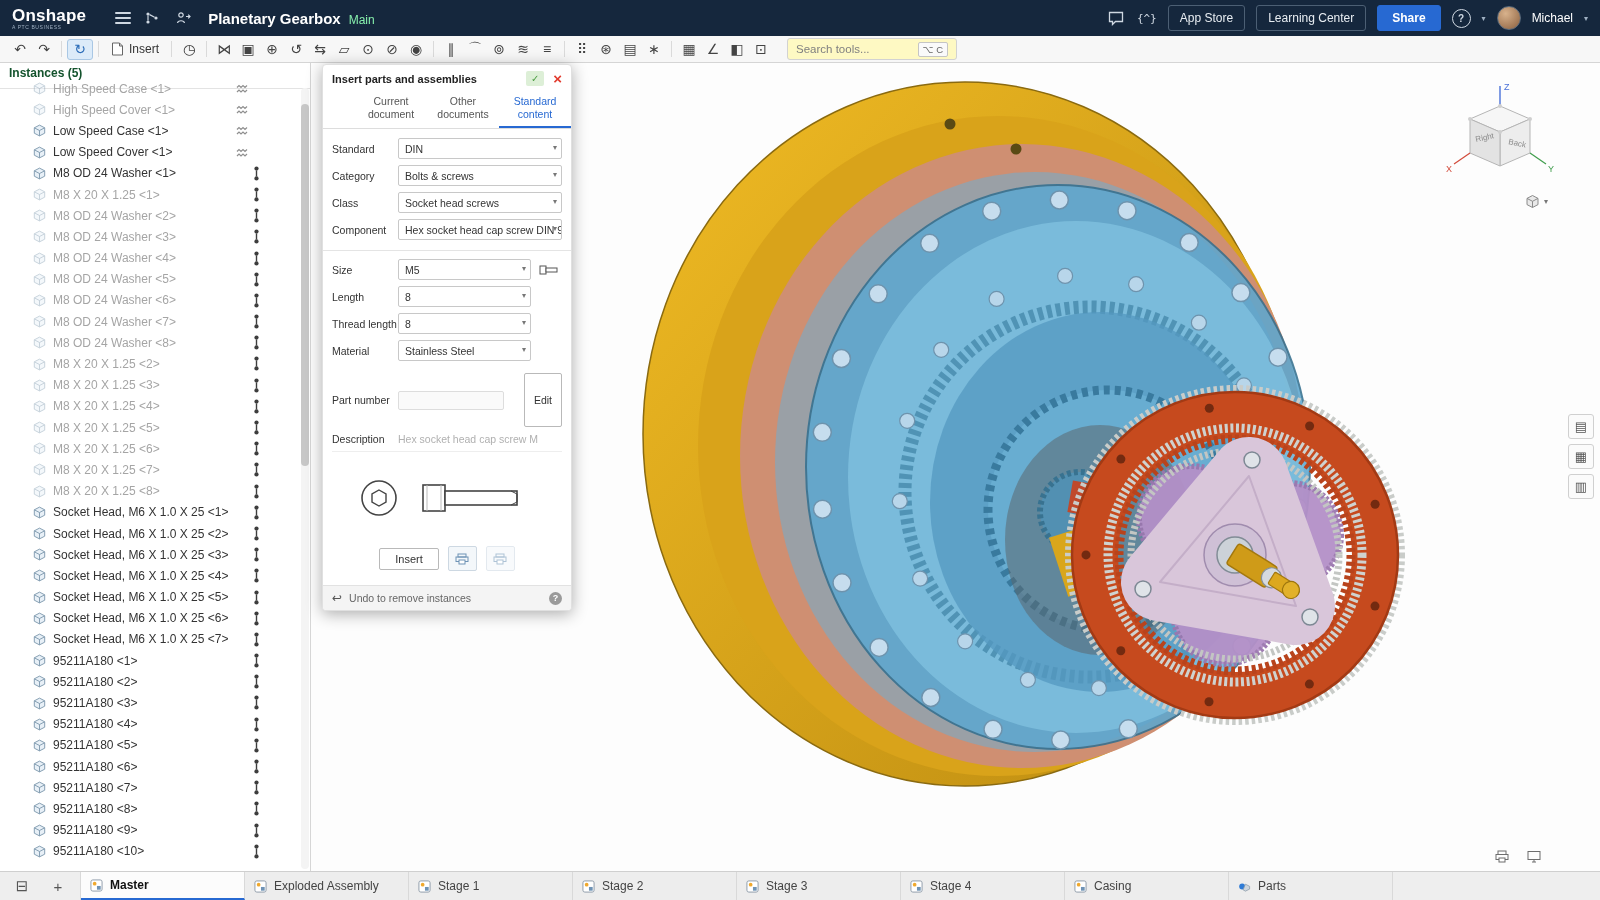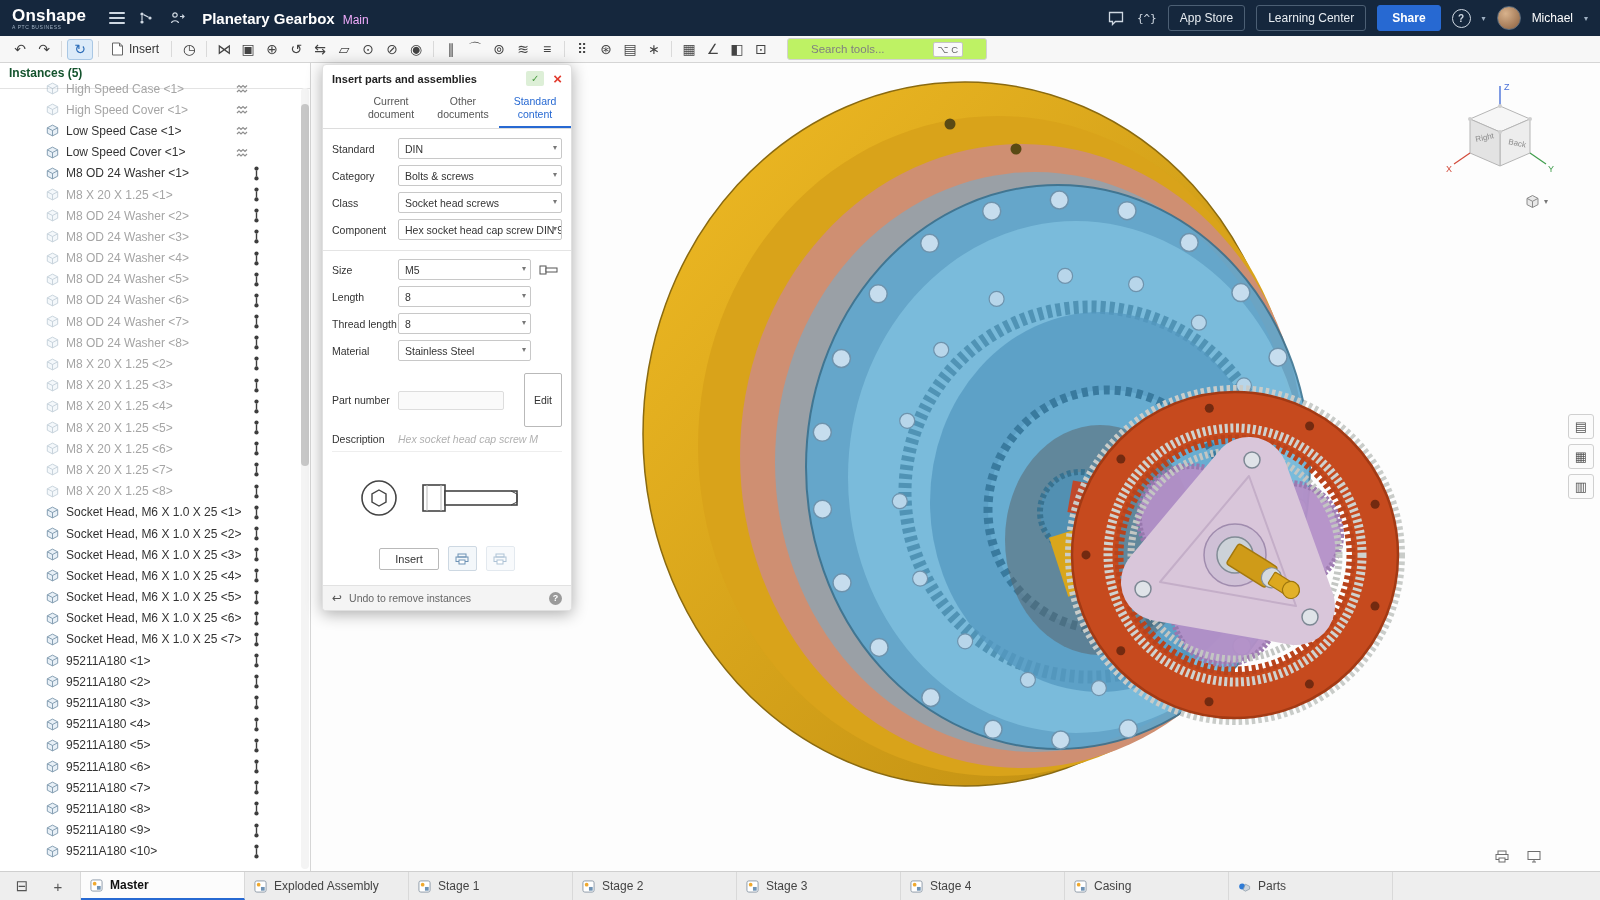--- a/index.html
+++ b/index.html
@@ -2,58 +2,58 @@
 <html><head>
 <meta charset="utf-8">
 <style>
   html,body{margin:0;padding:0;background:#ddd;}
   .app{position:relative;width:1600px;height:900px;overflow:hidden;background:#fff;
        font-family:"Liberation Sans","DejaVu Sans",sans-serif;color:#333;-webkit-font-smoothing:antialiased;}
   .flex1{flex:1;}
   
   .topbar{position:absolute;left:0;top:0;right:0;height:36px;background:#15273d;display:flex;
           align-items:center;padding:0 12px;gap:11px;color:#fff;z-index:30;}
-  .logo{line-height:1;margin-right:6px;}
+  .logo{line-height:1;margin-right:12px;}
   .logo-main{font-size:17px;font-weight:bold;letter-spacing:.2px;}
   .logo-sub{font-size:5px;color:#9fb0c2;letter-spacing:.6px;margin-top:1px;text-transform:uppercase;}
   .hamb{width:16px;height:12px;display:flex;flex-direction:column;justify-content:space-between;cursor:pointer;margin-left:6px;}
   .hamb i{display:block;height:2px;background:#cfd8e2;border-radius:1px;}
   .tb-ic{width:20px;height:20px;display:flex;align-items:center;justify-content:center;cursor:pointer;}
   .code{font-family:"DejaVu Sans Mono",monospace;font-size:11px;color:#cfd8e2;}
   .doc-title{display:flex;align-items:baseline;gap:8px;margin-left:4px;}
   .doc-title .t{font-size:15px;font-weight:700;}
-  .doc-title .branch{font-size:12px;color:#f0abfc;}
+  .doc-title .branch{font-size:12px;color:#86efac;}
   .navbtn{background:transparent;border:1px solid #4c5f74;border-radius:3px;color:#e8edf2;font-size:12px;
           padding:5px 11px;cursor:pointer;font-family:inherit;}
   .share{background:#2769d2;border:1px solid #2769d2;border-radius:3px;color:#fff;font-size:12px;font-weight:600;
          padding:5px 14px;cursor:pointer;font-family:inherit;}
   .help-circle{width:17px;height:17px;border:1.4px solid #cfd8e2;border-radius:50%;font-size:10px;font-weight:700;
           display:flex;align-items:center;justify-content:center;color:#cfd8e2;cursor:pointer;}
   .caret{font-size:8px;color:#9fb0c2;}
   .avatar{width:22px;height:22px;border-radius:50%;background:radial-gradient(circle at 35% 30%,#d8b28c,#8a5f3e);border:1px solid #5a6b7d;cursor:pointer;}
   .username{font-size:12px;}
   
   .toolbar{position:absolute;left:0;top:36px;right:0;height:26px;background:#f7f7f7;border-bottom:1px solid #d5d5d5;
            display:flex;align-items:center;padding:0 8px;z-index:25;}
   .tb-group{display:flex;align-items:center;}
   .tbtn{height:21px;min-width:22px;display:flex;align-items:center;justify-content:center;font-size:14px;color:#444;
         border-radius:3px;cursor:pointer;padding:0 1px;}
   .tbtn.hl{background:#dcebf9;border:1px solid #a9c7e4;color:#2b6cb8;height:19px;}
   .sep{width:1px;height:16px;background:#dadada;margin:0 5px;}
   .insert-btn{display:flex;align-items:center;gap:5px;background:transparent;border:0;font-size:12px;color:#333;
         padding:0 7px;cursor:pointer;font-family:inherit;height:22px;}
-  .search-tools{margin-left:14px;width:152px;height:20px;background:#bef264;border:1px solid #d2d2d2;border-radius:3px;
-        display:flex;align-items:center;padding:0 23px;cursor:text;}
+  .search-tools{margin-left:14px;width:152px;height:20px;background:#fef9c3;border:1px solid #d2d2d2;border-radius:3px;
+        display:flex;align-items:center;padding:0 8px;cursor:text;}
   .search-ph{font-size:11.5px;color:#808080;}
   .kbd{margin-left:auto;font-size:9.5px;color:#666;border:1px solid #c5c5c5;background:#fafafa;border-radius:2px;padding:0 4px;line-height:13px;}
   
   .leftpanel{position:absolute;left:0;top:62px;width:310px;bottom:28px;background:#fff;border-right:1px solid #d6d6d6;z-index:10;overflow:hidden;}
   .instances-header{height:22px;padding:4px 9px 0 9px;font-size:12px;font-weight:700;color:#14532d;border-bottom:1px solid #e3e3e3;}
   .instances-list{position:absolute;left:0;right:10px;top:23px;bottom:0;overflow:hidden;margin-top:-7px;}
-  .inst-row{height:21.2px;display:flex;align-items:center;padding-left:46px;font-size:12px;color:#333;position:relative;cursor:pointer;}
+  .inst-row{height:21.2px;display:flex;align-items:center;padding-left:33px;font-size:12px;color:#333;position:relative;cursor:pointer;}
   .inst-row .part-icon{width:13px;height:13px;margin-right:7px;flex:0 0 auto;display:flex;}
   .inst-row.dimmed{color:#a5a5a5;}
   .inst-row.dimmed .part-icon{opacity:.45;}
   .marker-zigzag{position:absolute;right:52px;top:5px;}
   .marker-dots{position:absolute;right:40px;top:3px;}
   .vscroll{position:absolute;right:1px;top:26px;bottom:3px;width:8px;background:#f4f4f4;border-radius:4px;z-index:11;}
   .vthumb{position:absolute;top:16px;height:362px;left:0;width:8px;background:#c7c7c7;border-radius:4px;cursor:grab;}
   
   .viewport{position:absolute;left:310px;top:62px;right:0;bottom:28px;background:#fdfdfd;overflow:hidden;z-index:1;}
   .gear-svg{position:absolute;left:0;top:0;width:1290px;height:810px;}
@@ -80,21 +80,21 @@
   .dlg-label{width:66px;flex:0 0 auto;color:#333;}
   .sel{position:relative;height:19px;border:1px solid #c8c8c8;border-radius:2px;background:#fff;display:flex;align-items:center;
        padding:0 15px 0 6px;color:#333;white-space:nowrap;overflow:hidden;text-overflow:ellipsis;cursor:pointer;flex:1;min-width:0;}
   .sel::after{content:"▾";position:absolute;right:4px;top:4px;font-size:8px;color:#777;}
   .dlg-params{border-top:1px solid #e4e4e4;padding:8px 9px 2px 9px;}
   .dlg-params .sel{flex:0 0 auto;width:110px;}
   .size-icon{margin-left:8px;display:flex;}
   .dlg-pn{padding:4px 9px 0 9px;}
   .pn-input{width:104px;height:17px;border:1px solid #ddd;background:#fafafa;border-radius:2px;cursor:text;}
   .edit-btn{margin-left:auto;border:1px solid #b9b9b9;border-radius:2px;background:#fff;padding:20px 9px;font-size:10.5px;color:#333;cursor:pointer;font-family:inherit;}
-  .desc{color:#b0b0b0;white-space:nowrap;overflow:hidden;text-overflow:ellipsis;flex:1;min-width:0;font-style:italic;}
+  .desc{color:#b0b0b0;white-space:nowrap;overflow:hidden;text-overflow:ellipsis;flex:1;min-width:0;}
   .dlg-preview{height:92px;margin:6px 9px 0 9px;border-top:1px solid #eee;display:flex;align-items:center;justify-content:center;}
   .dlg-insert-row{display:flex;align-items:center;justify-content:center;gap:9px;padding:2px 0 14px 0;}
   .insert-main{border:1px solid #b9b9b9;border-radius:2px;background:#fff;padding:4px 15px;font-size:11px;color:#333;cursor:pointer;font-family:inherit;}
   .mini-btn{width:27px;height:23px;border:1px solid #cdd8e2;background:#f3f7fa;border-radius:2px;display:flex;
             align-items:center;justify-content:center;cursor:pointer;}
   .mini-btn.dim{opacity:.55;}
   .dlg-footer{background:#f4f4f4;border-top:1px solid #e2e2e2;padding:5px 9px;display:flex;align-items:center;gap:7px;
               color:#666;border-radius:0 0 4px 4px;}
   .undo-glyph{font-size:12px;color:#555;}
   .dlg-help{margin-left:auto;width:13px;height:13px;border-radius:50%;background:#9a9a9a;color:#fff;font-size:9px;font-weight:700;

